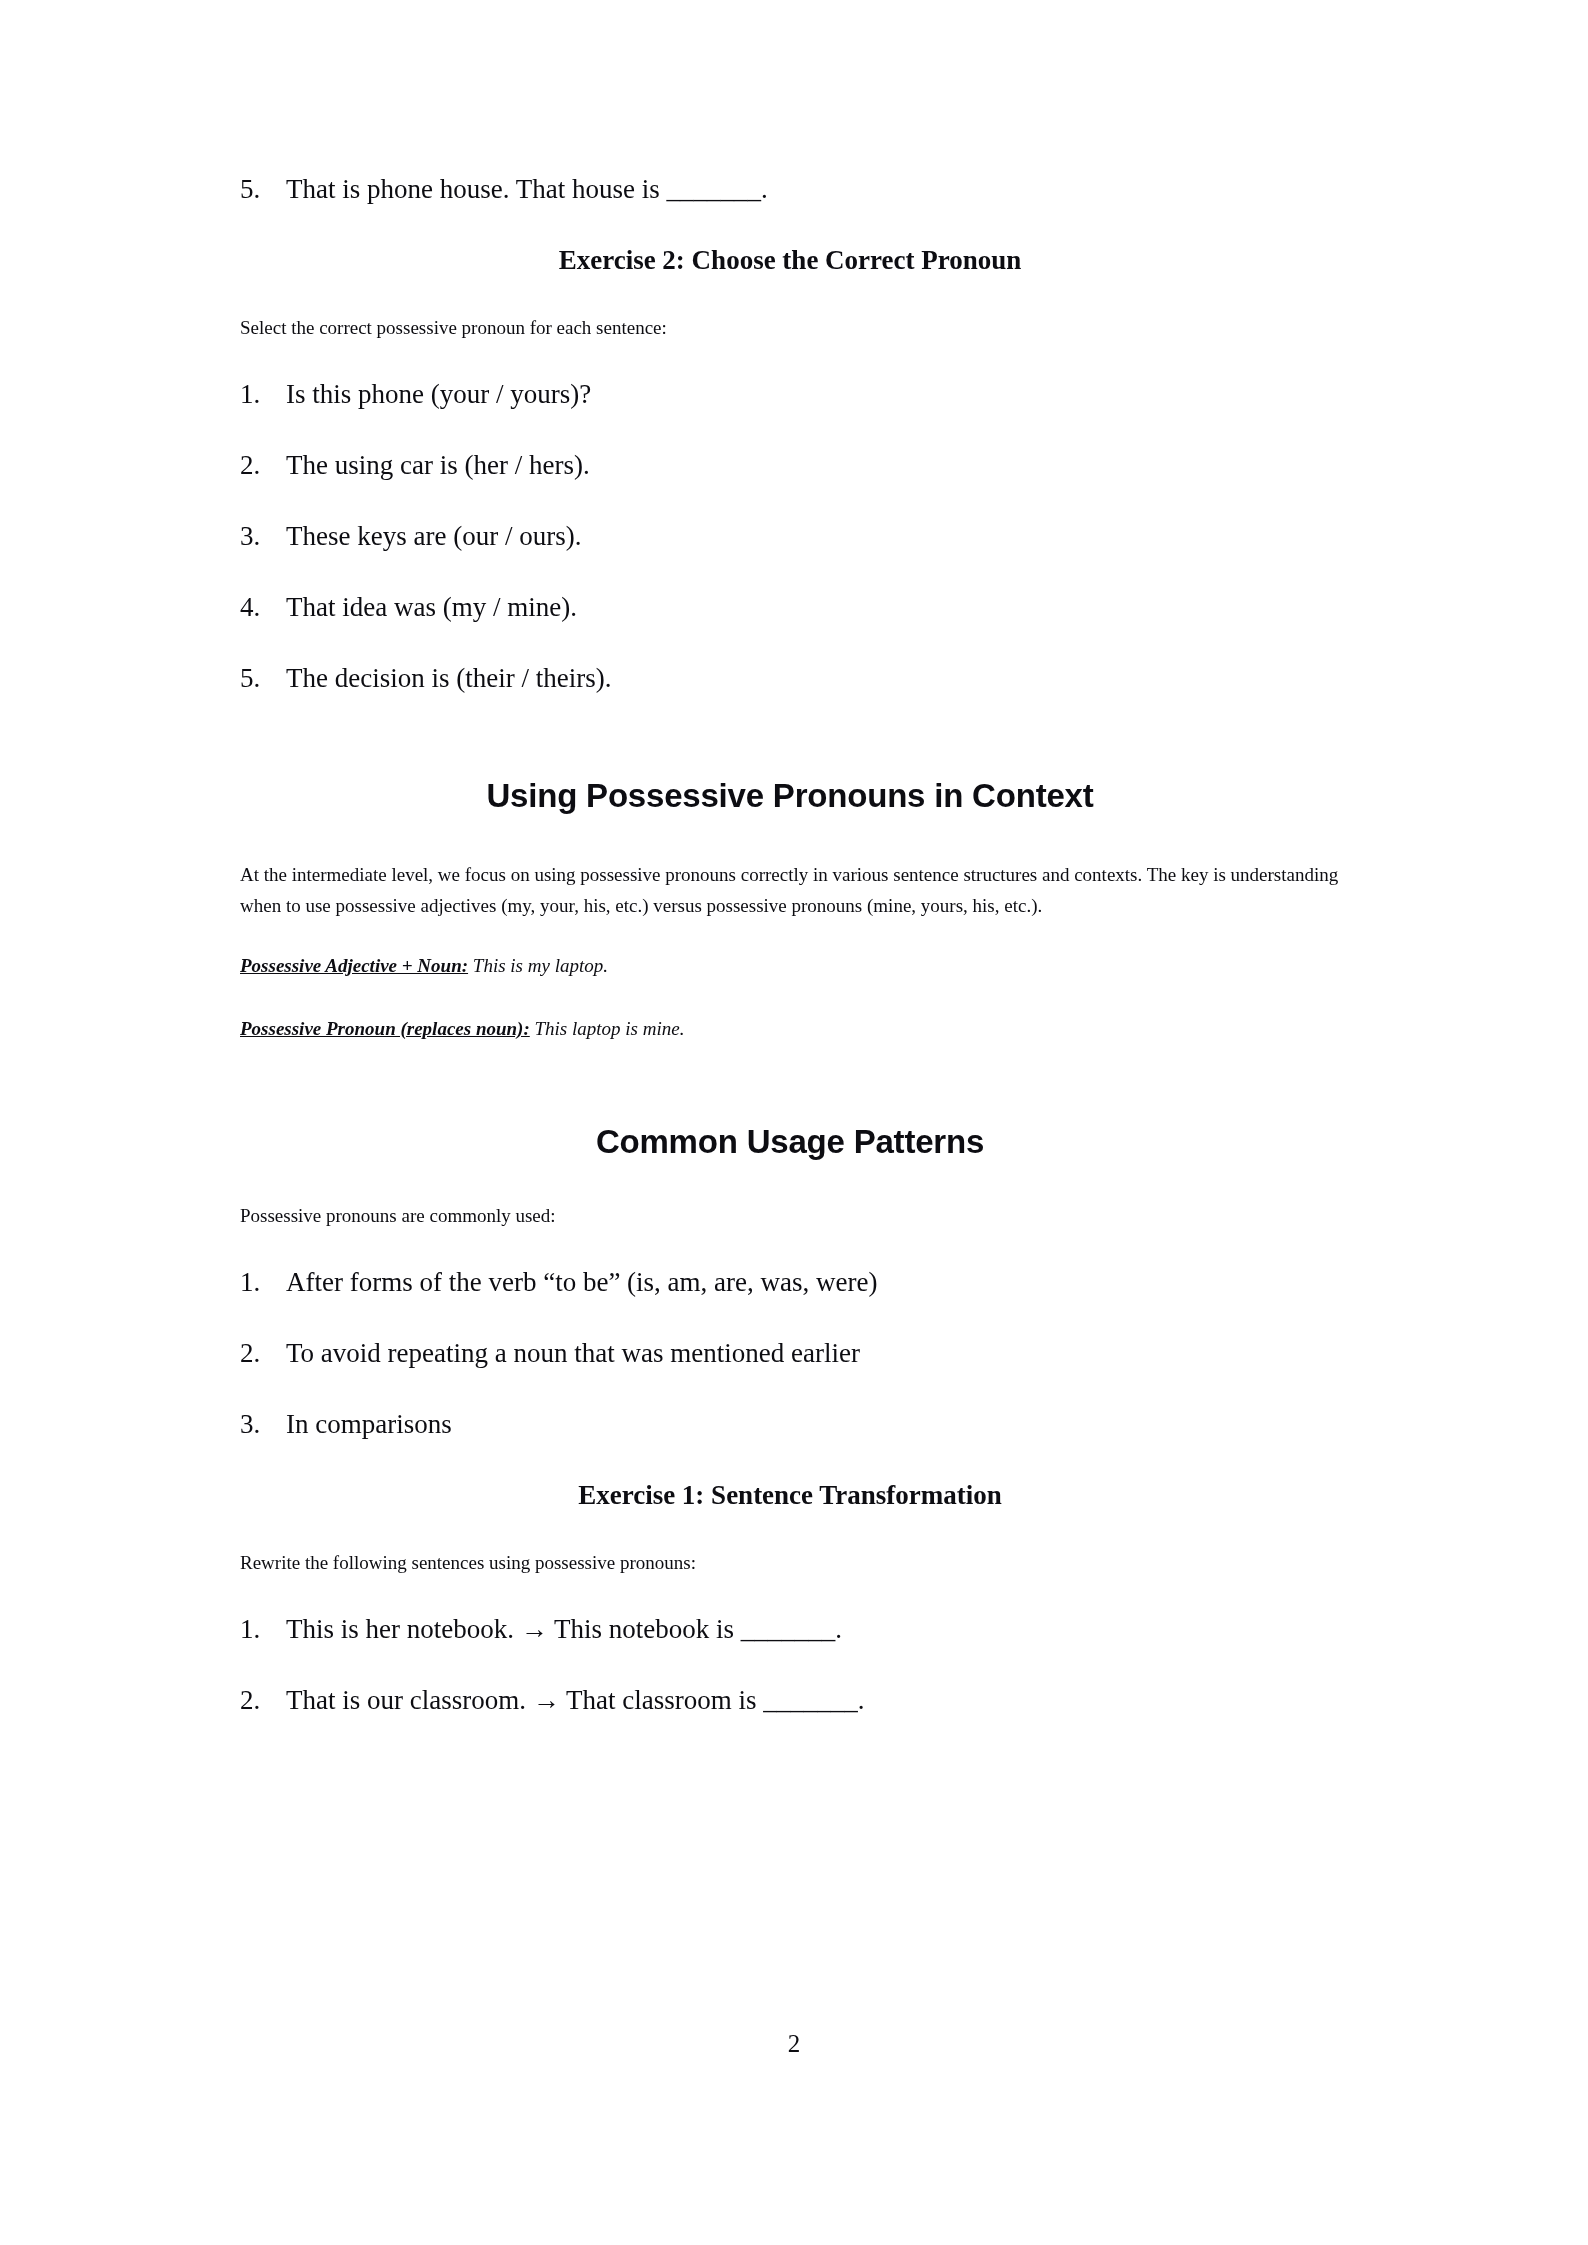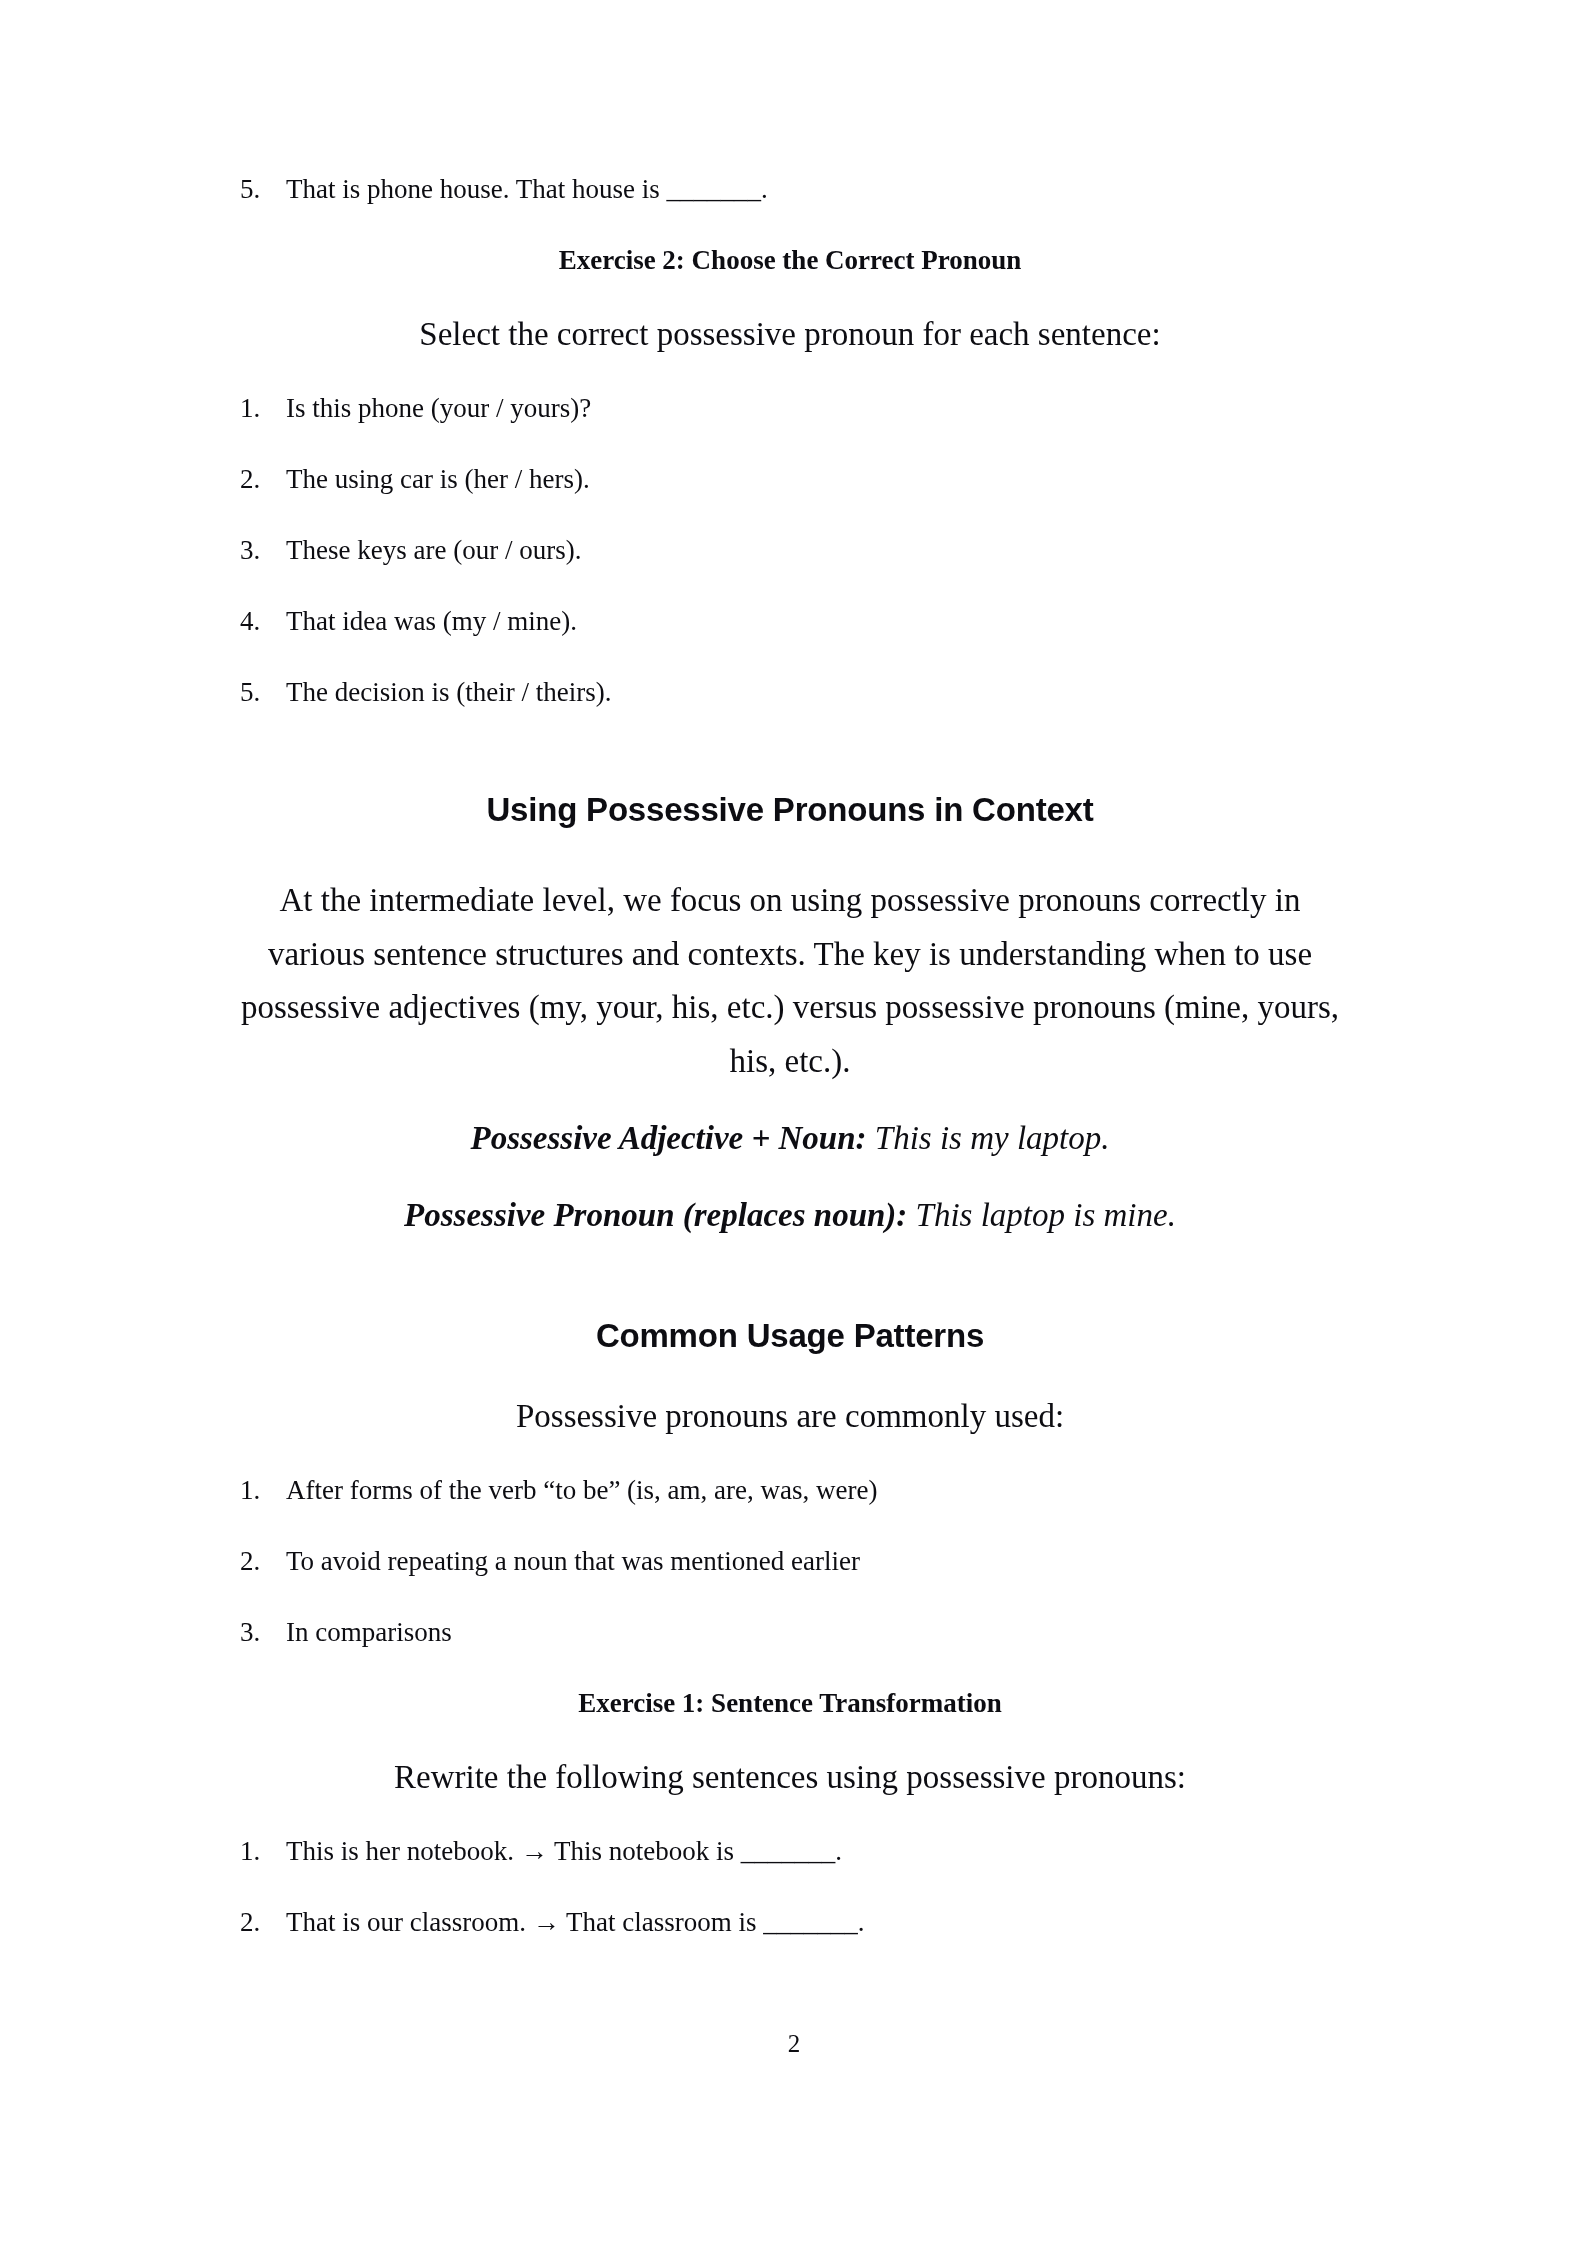--- a/index.html
+++ b/index.html
@@ -21,34 +21,35 @@
 
   .content {
     position: absolute;
     left: 240px;
     top: 176px;
     width: 1100px;
   }
 
   
   .para {
-    font-size: 33px;
+    font-size: 19px;
     line-height: 1.0;
     margin: 0 0 44px 0;
-    text-align: center;
+    text-align: left;
   }
 
   .para.flow {
     line-height: 1.62;
     margin-bottom: 34px;
   }
 
   .bold-lead {
     font-weight: bold;
     font-style: italic;
+    text-decoration: underline;
   }
 
   .ital {
     font-style: italic;
   }
 
   
   .list {
     margin: 0;
     padding: 0;

